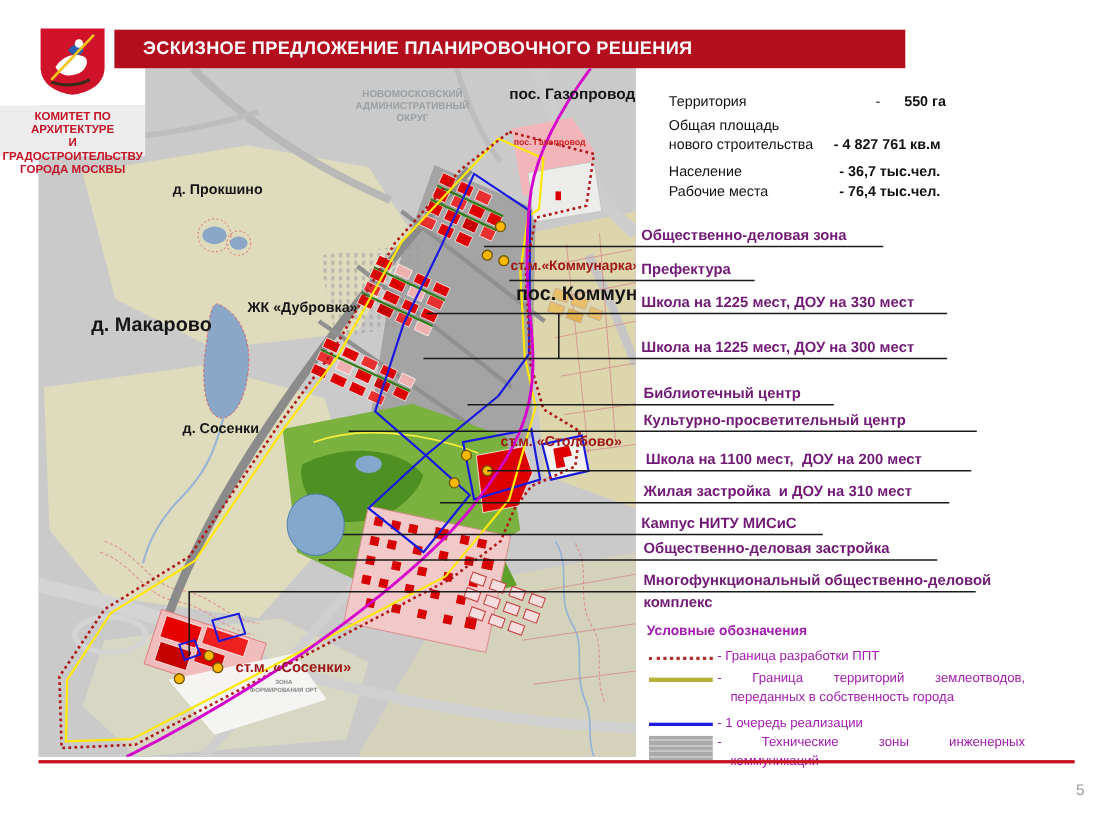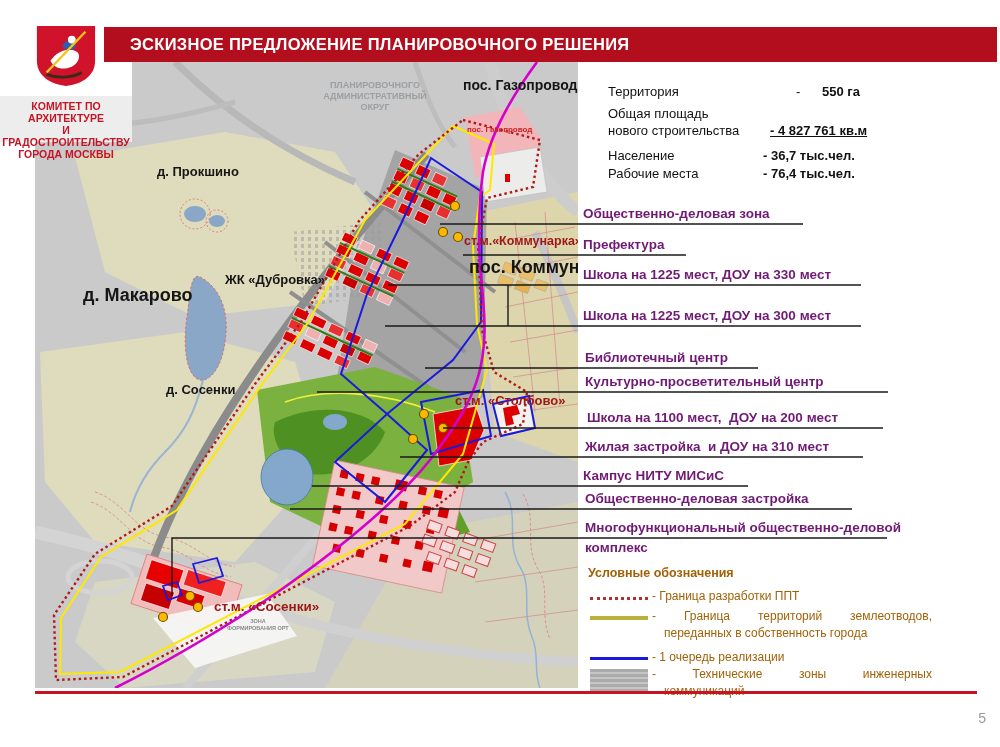--- a/index.html
+++ b/index.html
@@ -1,20 +1,20 @@
 <!DOCTYPE html>
 <html><head>
 <meta charset="utf-8">
 <style>
   html,body{margin:0;padding:0;background:#fff;}
   .slide{position:relative;width:1000px;height:747px;background:#fff;overflow:hidden;
          font-family:"Liberation Sans",sans-serif;-webkit-font-smoothing:antialiased;}
   .abs{position:absolute;}
   
-  .header-bar{position:absolute;left:104px;top:27px;width:893px;height:35px;background:#b20e1e;}
+  .header-bar{position:absolute;left:104px;top:27px;width:719px;height:35px;background:#b20e1e;}
   .header-title{position:absolute;left:26px;top:0;height:35px;line-height:35px;color:#fff;
                 font-weight:bold;font-size:16.5px;letter-spacing:.3px;white-space:nowrap;}
   
   .logo-white{position:absolute;left:0;top:62px;width:132px;height:34px;background:#fff;}
   .logo-graybox{position:absolute;left:0;top:96px;width:132px;height:46px;background:#ededed;}
   .committee{position:absolute;left:0;top:100px;width:132px;text-align:center;color:#c41425;
              font-weight:bold;font-size:10.5px;line-height:12px;}
   
   .map{position:absolute;left:35px;top:62px;width:543px;height:626px;overflow:hidden;background:#cacaca;}
   .map svg{position:absolute;left:0;top:0;}
@@ -23,21 +23,21 @@
   .graylabel{color:#9aa0a4;text-align:center;}
   
   .stats{position:absolute;left:606px;top:78px;width:392px;height:110px;font-size:13px;color:#111;}
   .stats .lab{position:absolute;white-space:nowrap;}
   .stats .val{position:absolute;font-weight:bold;white-space:nowrap;}
   
   .callout{position:absolute;font-weight:bold;font-size:13.5px;color:#701a75;white-space:pre;z-index:7;}
   .callout.wrap{white-space:normal;width:332px;line-height:20px;}
   .overlay{position:absolute;left:0;top:0;width:1000px;height:747px;z-index:5;pointer-events:none;}
   
-  .legend{position:absolute;left:588px;top:566px;width:404px;height:136px;font-size:12px;color:#a16207;}
+  .legend{position:absolute;left:588px;top:566px;width:404px;height:136px;font-size:12px;color:#a21caf;}
   .legend .ltitle{position:absolute;left:0;top:0;font-weight:bold;font-size:12.5px;}
   .legend .sym{position:absolute;left:2px;width:58px;}
   .legend .ltxt{position:absolute;left:64px;white-space:nowrap;}
   .legend .just{white-space:normal;width:280px;text-align:justify;text-align-last:justify;}
   .sym-dotted{top:31px;border-top:3px dotted #b03030;height:0;}
   .sym-olive{top:50px;height:4px;background:#b8b23b;}
   .sym-blue{top:91px;height:3px;background:#1a1adf;}
   .sym-hatch{top:103px;height:22px;background:repeating-linear-gradient(180deg,#ababab 0 3px,#c6c6c6 3px 5px);}
   
   .footer-line{position:absolute;left:35px;top:691px;width:942px;height:3px;background:#c81422;}
@@ -261,21 +261,21 @@
         <circle cx="389" cy="352" r="4.5"></circle>
           <circle cx="408" cy="366" r="4.5"></circle>
           <circle cx="378" cy="377" r="4.5"></circle>
         <circle cx="155" cy="534" r="4.5"></circle>
           <circle cx="163" cy="545" r="4.5"></circle>
           <circle cx="128" cy="555" r="4.5"></circle>
       </g>
     </svg>
 
     <div class="maplabel graylabel" style="left:255px;top:18px;width:170px;font-size:9px;line-height:11px;white-space:normal;">
-      <div>ПЛАНИРОВОЧНОГО</div>
+      <div>НОВОМОСКОВСКИЙ</div>
       <div>АДМИНИСТРАТИВНЫЙ</div>
       <div>ОКРУГ</div>
     </div>
     <div class="maplabel" style="left:428px;top:15px;font-size:14px;">пос. Газопровод</div>
     <div class="maplabel" style="left:432px;top:63px;font-size:8px;color:#c22;">пос. Газопровод</div>
     <div class="maplabel" style="left:122px;top:102px;font-size:13px;">д. Прокшино</div>
     <div class="maplabel" style="left:190px;top:210px;font-size:13px;">ЖК «Дубровка»</div>
     <div class="maplabel" style="left:48px;top:223px;font-size:18px;">д. Макарово</div>
     <div class="maplabel" style="left:131px;top:320px;font-size:13px;">д. Сосенки</div>
     <div class="maplabel stationlabel" style="left:416px;top:172px;font-size:12.5px;margin-left:13px;">ст.м.«Коммунарка»</div>
@@ -307,21 +307,21 @@
   <div class="header-bar">
     <div class="header-title">ЭСКИЗНОЕ ПРЕДЛОЖЕНИЕ ПЛАНИРОВОЧНОГО РЕШЕНИЯ</div>
   </div>
 
   <div class="stats">
     <div class="lab" style="left:2px;top:6px;">Территория</div>
     <div class="lab" style="left:190px;top:6px;">-</div>
     <div class="val" style="left:216px;top:6px;">550 га</div>
     <div class="lab" style="left:2px;top:28px;">Общая площадь</div>
     <div class="lab" style="left:2px;top:45px;">нового строительства</div>
-    <div class="val" style="left:164px;top:45px;text-decoration:underline;">- 4 827 761 кв.м</div>
+    <div class="val" style="left:152px;top:45px;">- 4 827 761 кв.м</div>
     <div class="lab" style="left:2px;top:70px;">Население</div>
     <div class="val" style="left:157px;top:70px;">- 36,7 тыс.чел.</div>
     <div class="lab" style="left:2px;top:88px;">Рабочие места</div>
     <div class="val" style="left:157px;top:88px;">- 76,4 тыс.чел.</div>
   </div>
 
   <svg class="overlay" width="1000" height="747" viewBox="0 0 1000 747">
     <g stroke="#1a1a1a" stroke-width="1.4" fill="none">
       <path d="M440,224 H803"></path>
       <path d="M463,255 H686"></path>

